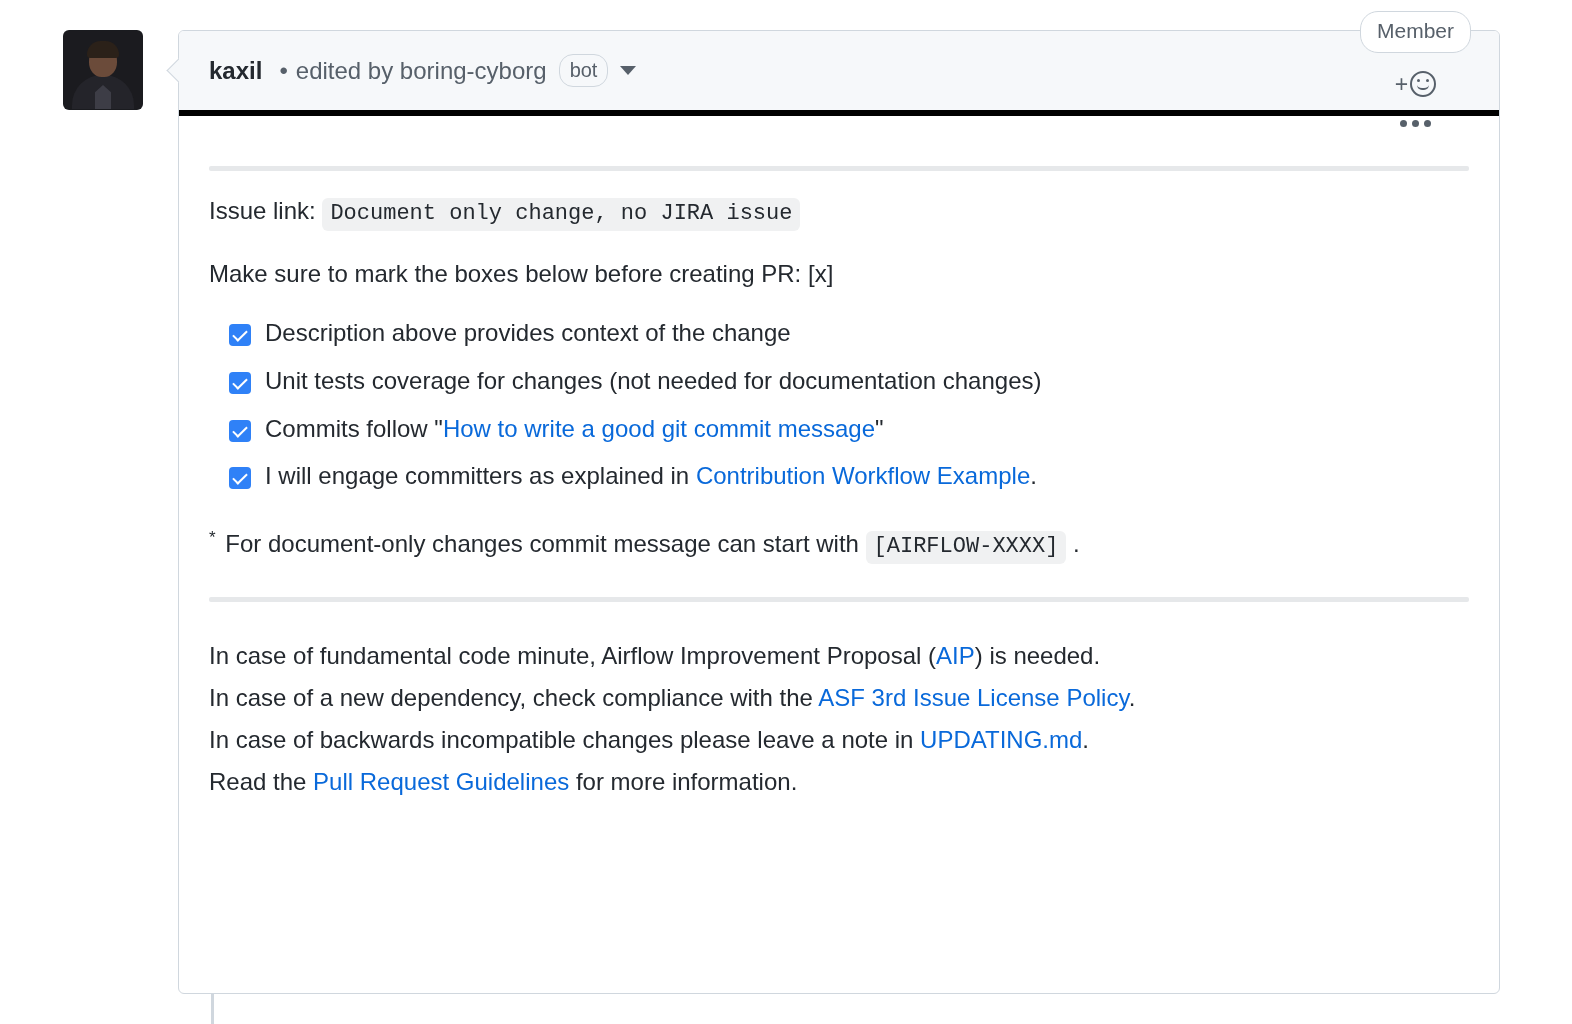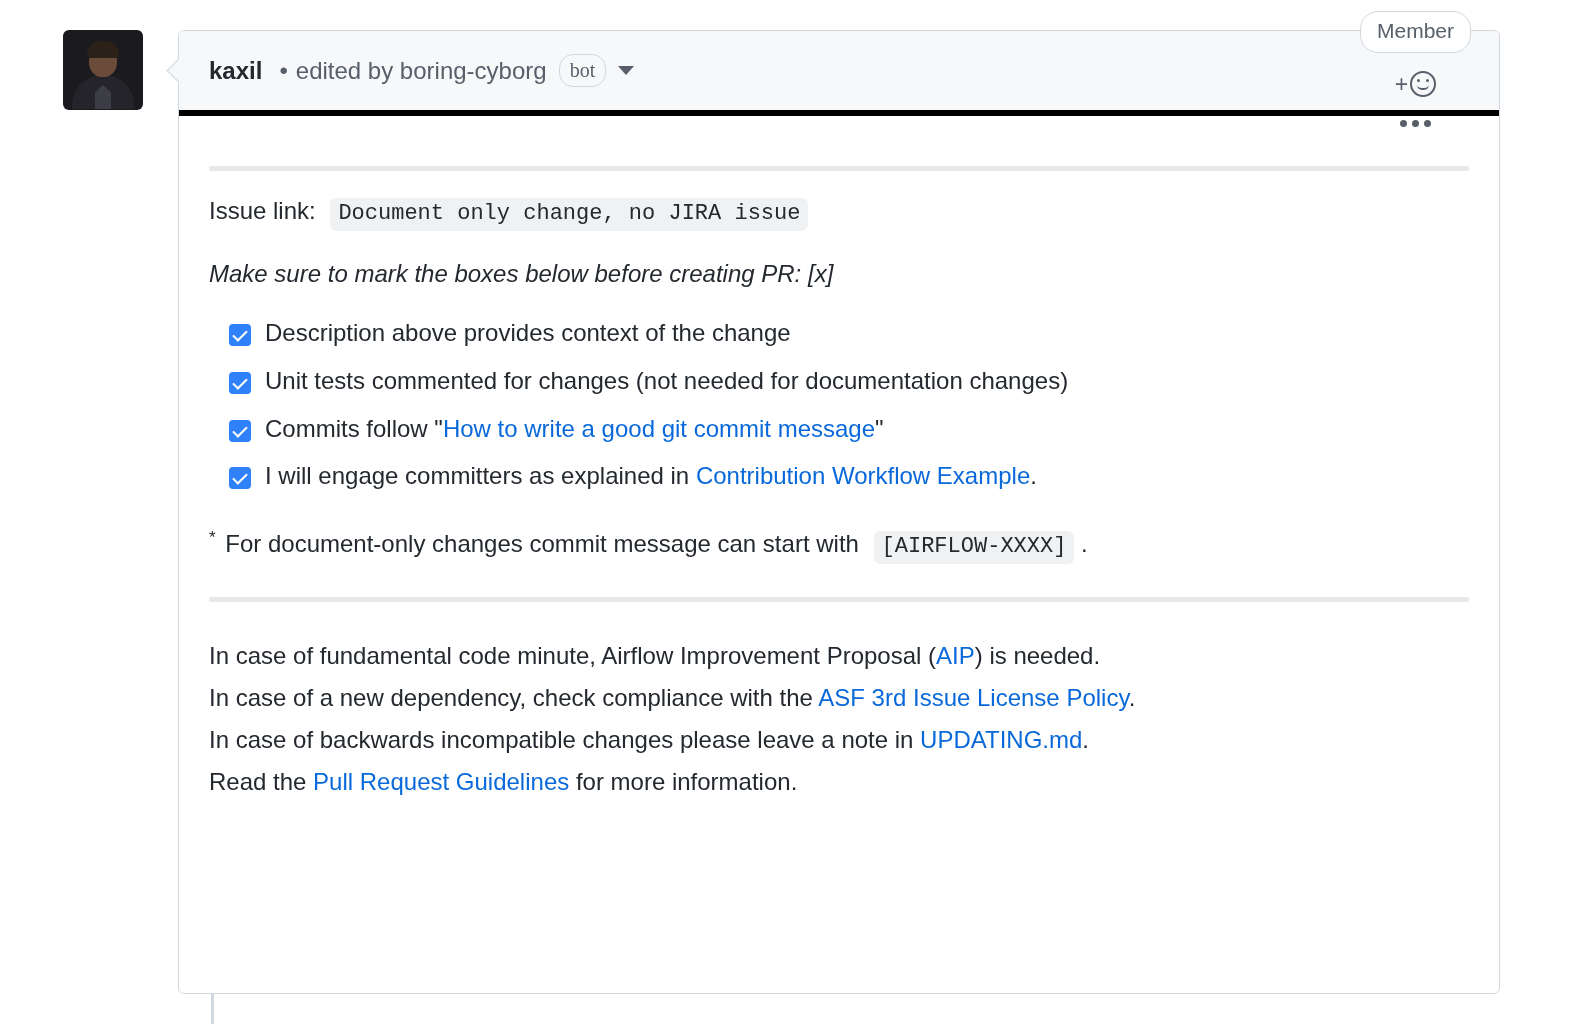--- a/index.html
+++ b/index.html
@@ -128,21 +128,20 @@
     align-items: center;
     justify-content: center;
     margin-left: 12px;
     padding: 2px 10px 3px;
     border: 1px solid #d0d7de;
     border-radius: 14px;
     font-size: 20px;
     color: #57606a;
     background: #f6f8fa;
     line-height: 26px;
-    font-family: Liberation Serif, serif;
   }
   .caret {
     margin-left: 12px;
     width: 0;
     height: 0;
     border-left: 8px solid transparent;
     border-right: 8px solid transparent;
     border-top: 9px solid #57606a;
   }
   .header-right {
@@ -220,30 +219,29 @@
   }
   .hr {
     height: 5px;
     background: #e6e8ea;
     border: 0;
     border-radius: 2px;
     margin: 22px 0 22px;
   }
   .hr.second { margin: 34px 0 36px; }
   .para { margin: 0 0 0; padding: 0; }
-  .para + .para { margin-top: 26px; font-style: italic; }
+  .para + .para { margin-top: 26px; }
   code.inline {
     font-family: "Liberation Mono", monospace;
     font-size: 22px;
     background: #f0f1f2;
     border-radius: 6px;
     padding: 3px 8px 5px;
     color: #24292f;
     white-space: pre;
-    margin-left: 8px;
   }
   ul.tasklist {
     list-style: none;
     margin: 24px 0 0;
     padding: 0 0 0 20px;
   }
   ul.tasklist li {
     display: flex;
     align-items: flex-start;
     margin-bottom: 13px;
@@ -349,21 +347,21 @@
 
       <p class="para">Make sure to mark the boxes below before creating PR: [x]</p>
 
       <ul class="tasklist" id="tasklist">
           <li>
             <span class="checkbox"></span>
             <span class="item-text"><span>Description above provides context of the change</span></span>
           </li>
           <li>
             <span class="checkbox"></span>
-            <span class="item-text"><span>Unit tests commented for changes (not needed for documentation changes)</span></span>
+            <span class="item-text"><span>Unit tests coverage for changes (not needed for documentation changes)</span></span>
           </li>
           <li>
             <span class="checkbox"></span>
             <span class="item-text"><span>Commits follow "</span><a class="link" href="#">How to write a good git commit message</a><span>"</span></span>
           </li>
           <li>
             <span class="checkbox"></span>
             <span class="item-text"><span>I will engage committers as explained in </span><a class="link" href="#">Contribution Workflow Example</a><span>.</span></span>
           </li>
         </ul>

